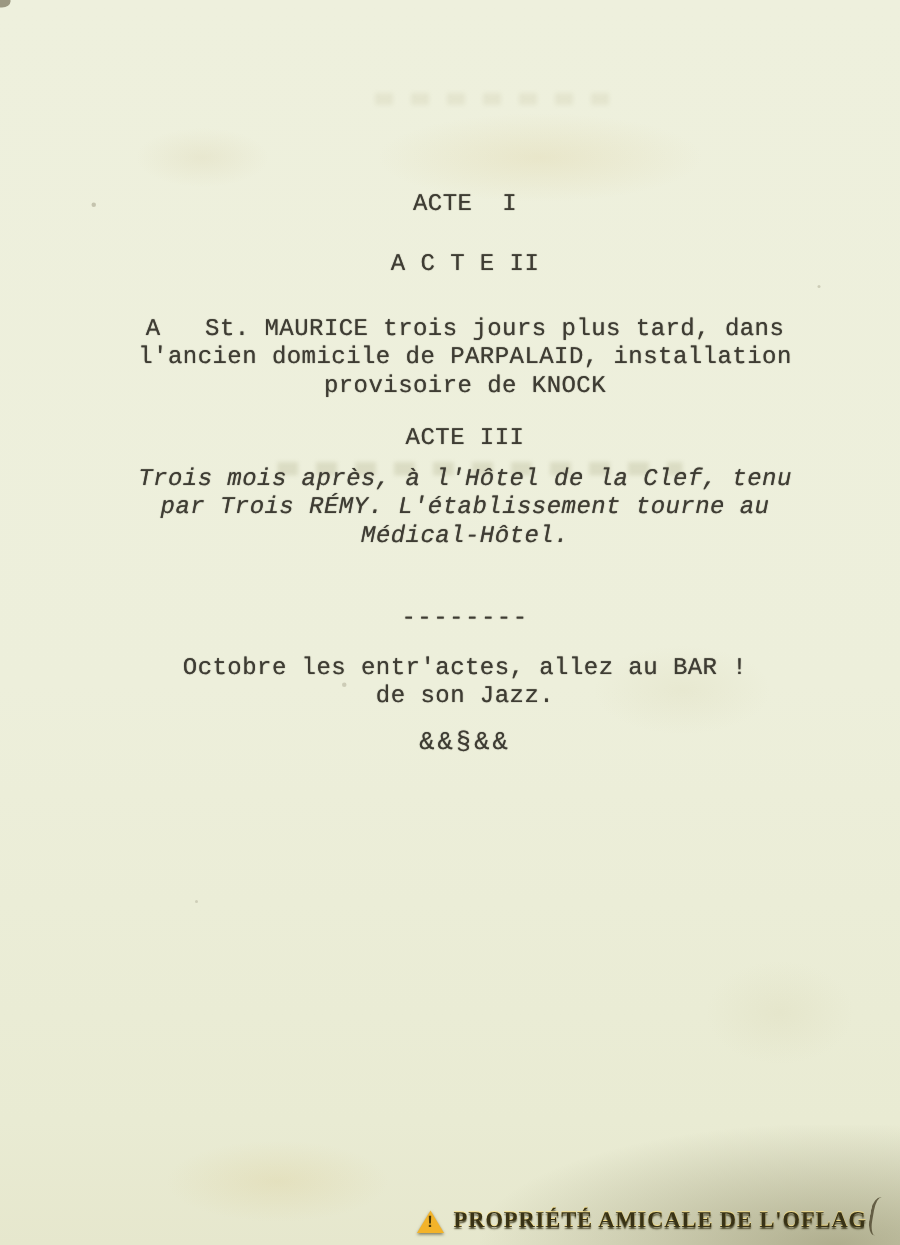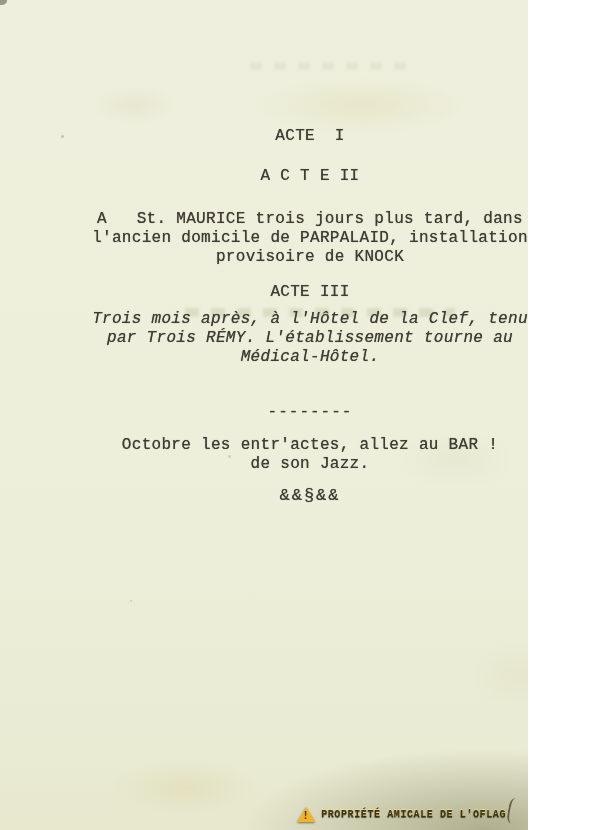--- a/index.html
+++ b/index.html
@@ -1,21 +1,21 @@
 <!DOCTYPE html>
 <html><head>
 <meta charset="utf-8">
 <style>
   html, body { margin: 0; padding: 0; }
   body {
     width: 600px; height: 830px; overflow: hidden;
     font-family: "Liberation Mono", "DejaVu Sans Mono", monospace;
   }
   .sheet {
-    position: relative; width: 528px; height: 830px;
+    position: relative; width: 600px; height: 830px;
     background: linear-gradient(180deg, #eef0dd 0%, #edefdb 55%, #e9ebd3 90%, #e6e7cd 100%);
     overflow: hidden;
   }
   
   .stain { position: absolute; border-radius: 50%; pointer-events: none; }
   .stain-a { left: 250px; top: 75px; width: 220px; height: 60px;
     background: radial-gradient(ellipse at center, rgba(205,180,105,0.16), rgba(205,180,105,0) 70%); }
   .stain-b { left: 90px; top: 85px; width: 90px; height: 40px;
     background: radial-gradient(ellipse at center, rgba(190,170,110,0.12), rgba(190,170,110,0) 70%); }
   .stain-c { left: 110px; top: 760px; width: 150px; height: 55px;
@@ -71,22 +71,22 @@
     border-left: 9px solid transparent; border-right: 9px solid transparent;
     border-bottom: 15px solid #f2b32a;
     filter: drop-shadow(0 1px 1px rgba(50,45,15,0.6));
   }
   .warn-triangle::after {
     content: "!"; position: absolute; left: -2.5px; top: 2px;
     font-family: "Liberation Sans", sans-serif; font-weight: bold;
     font-size: 11px; color: #4a3a08; line-height: 13px;
   }
   .watermark-text {
-    font-family: Liberation Mono, monospace; font-weight: bold;
-    font-size: 10px; letter-spacing: 0.6px; color: #383216;
+    font-family: Liberation Serif, serif; font-weight: bold;
+    font-size: 15px; letter-spacing: 0.6px; color: #383216;
     text-shadow: 0 -1px 0 rgba(248,222,130,0.85), 0 1px 1px rgba(45,40,12,0.8);
     white-space: nowrap;
   }
 </style>
 </head>
 <body>
 
 <div class="sheet">
 
   <div class="stain stain-a"></div>

